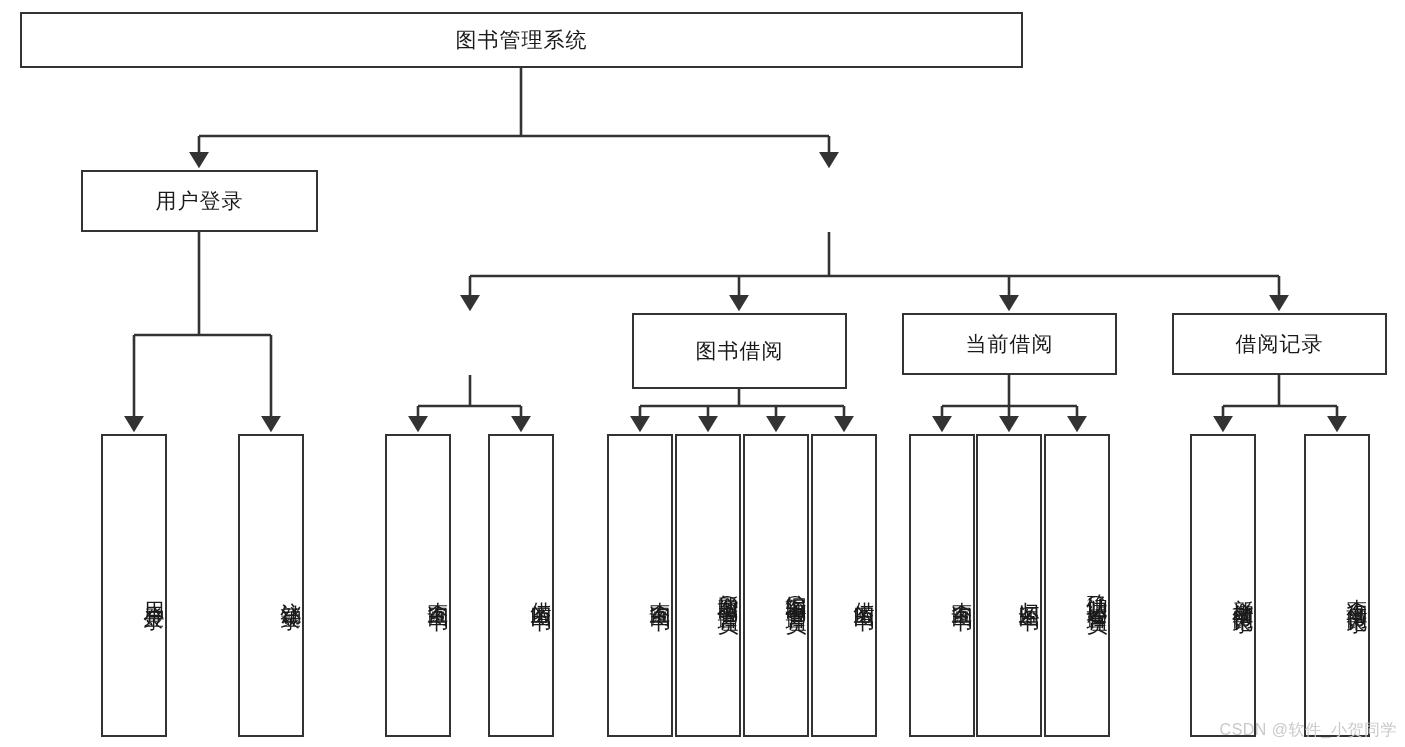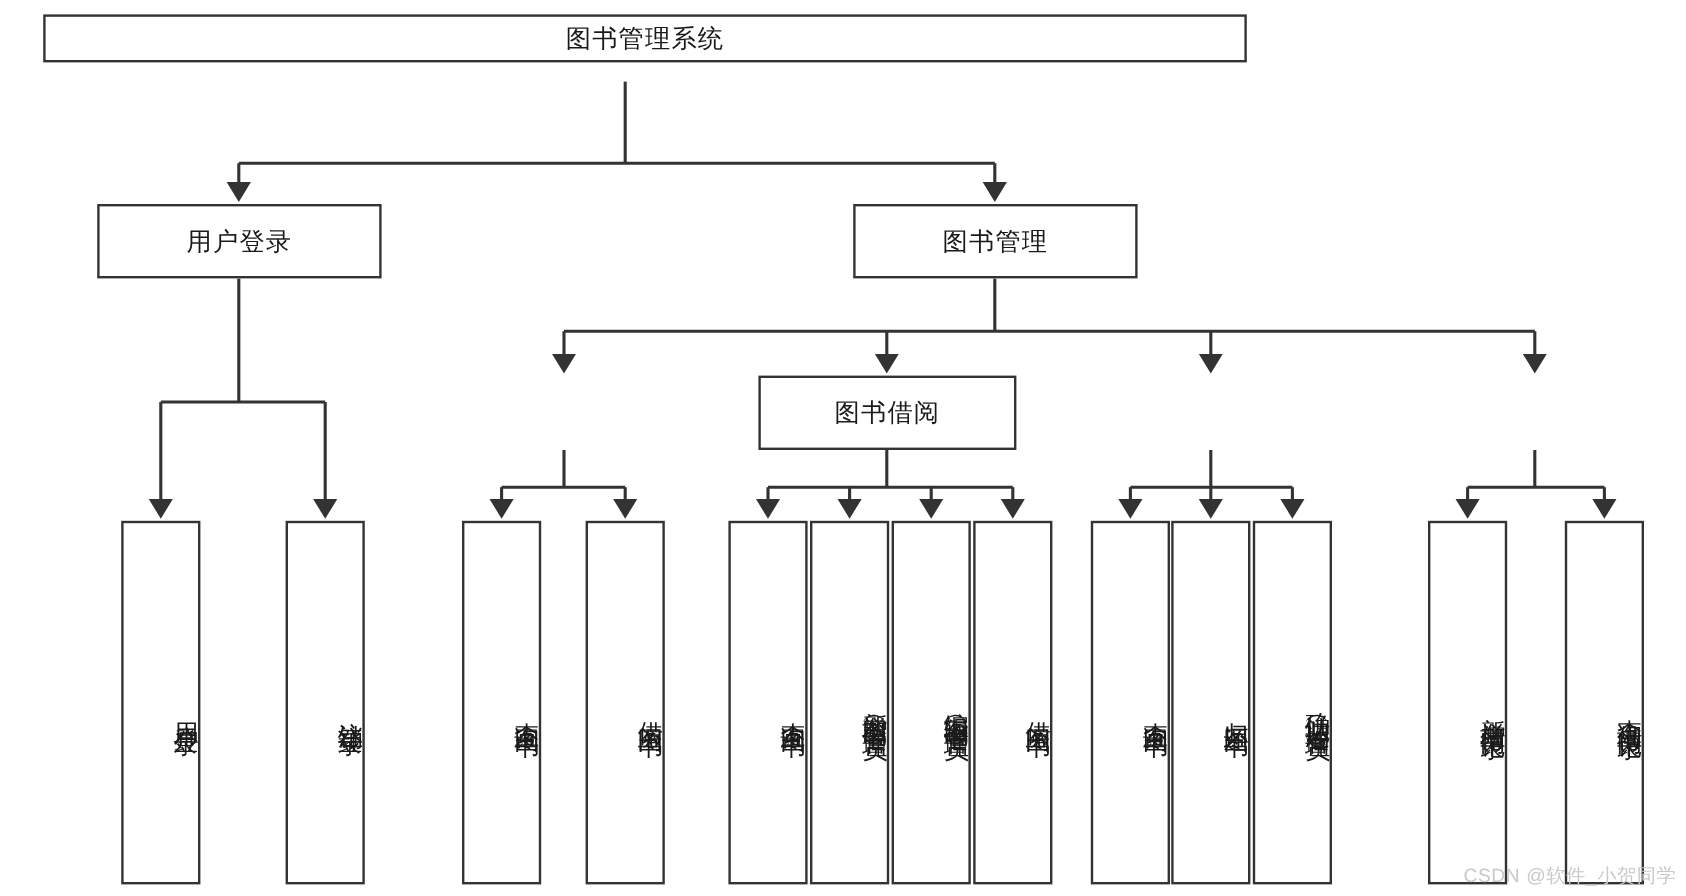--- a/index.html
+++ b/index.html
@@ -118,26 +118,27 @@
       <path d="M1009,406 L1009,424" marker-end="url(#arrowhead)"></path>
       <path d="M1077,406 L1077,424" marker-end="url(#arrowhead)"></path>
 
       <path d="M1279,375 L1279,406"></path>
       <path d="M1223,406 L1337,406"></path>
       <path d="M1223,406 L1223,424" marker-end="url(#arrowhead)"></path>
       <path d="M1337,406 L1337,424" marker-end="url(#arrowhead)"></path>
     </g>
   </svg>
 
-  <div class="node node-h" style="left:36px; top:12px; width:1003px; height:40px;">图书管理系统</div>
+  <div class="node node-h" style="left:20px; top:12px; width:1003px; height:56px;">图书管理系统</div>
 
   <div class="node node-h" style="left:81px; top:170px; width:237px; height:62px;">用户登录</div>
-  <div class="node node-h" style="left:711px; top:170px; width:237px; height:62px;">图书管理</div>
 
-  <div class="node node-h" style="left:632px; top:313px; width:215px; height:62px;">图书借阅</div>
+  <div class="node node-h" style="left:632px; top:313px; width:215px; height:76px;">图书借阅</div>
+  <div class="node node-h" style="left:902px; top:313px; width:215px; height:62px;">当前借阅</div>
+  <div class="node node-h" style="left:1172px; top:313px; width:215px; height:62px;">借阅记录</div>
 
   <div class="node node-v" style="left:101px; top:434px; width:66px; height:303px;">
     <span>用户登录</span>
   </div>
   <div class="node node-v" style="left:238px; top:434px; width:66px; height:303px;">
     <span>注销登录</span>
   </div>
 
   <div class="node node-v" style="left:385px; top:434px; width:66px; height:303px;">
     <span>查询图书</span>

